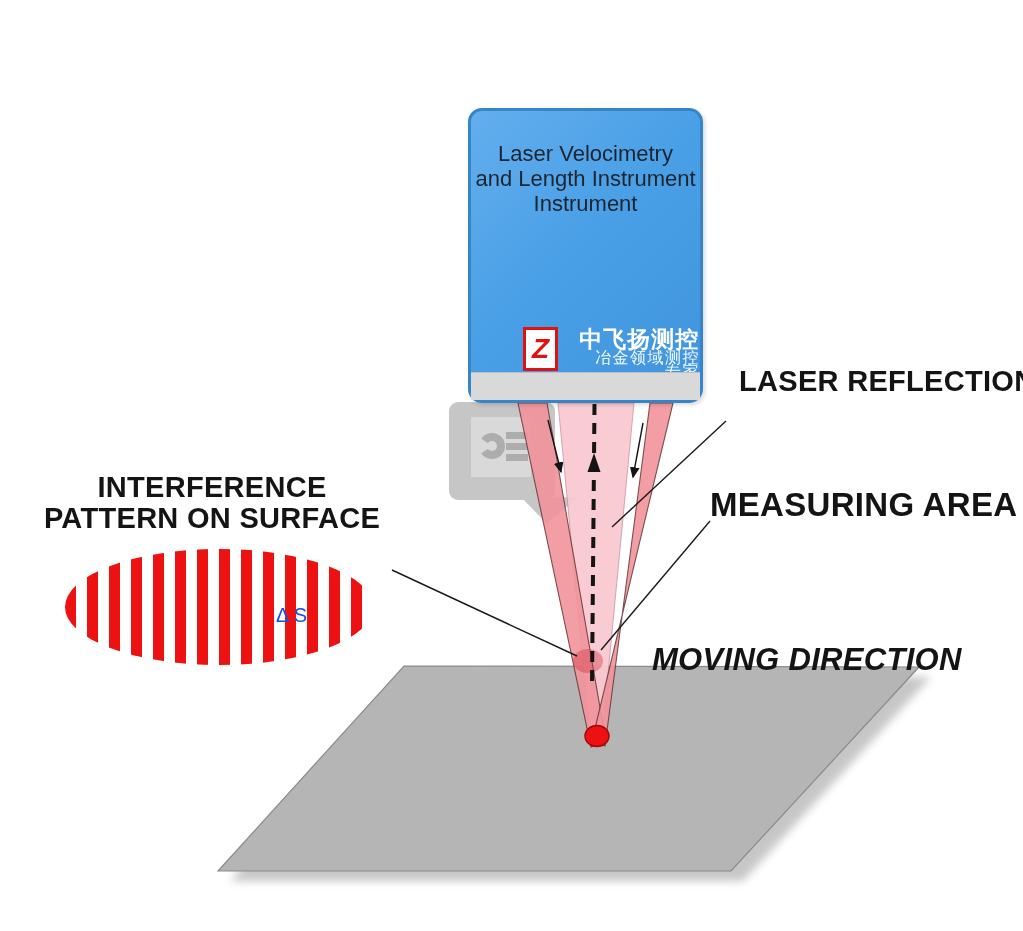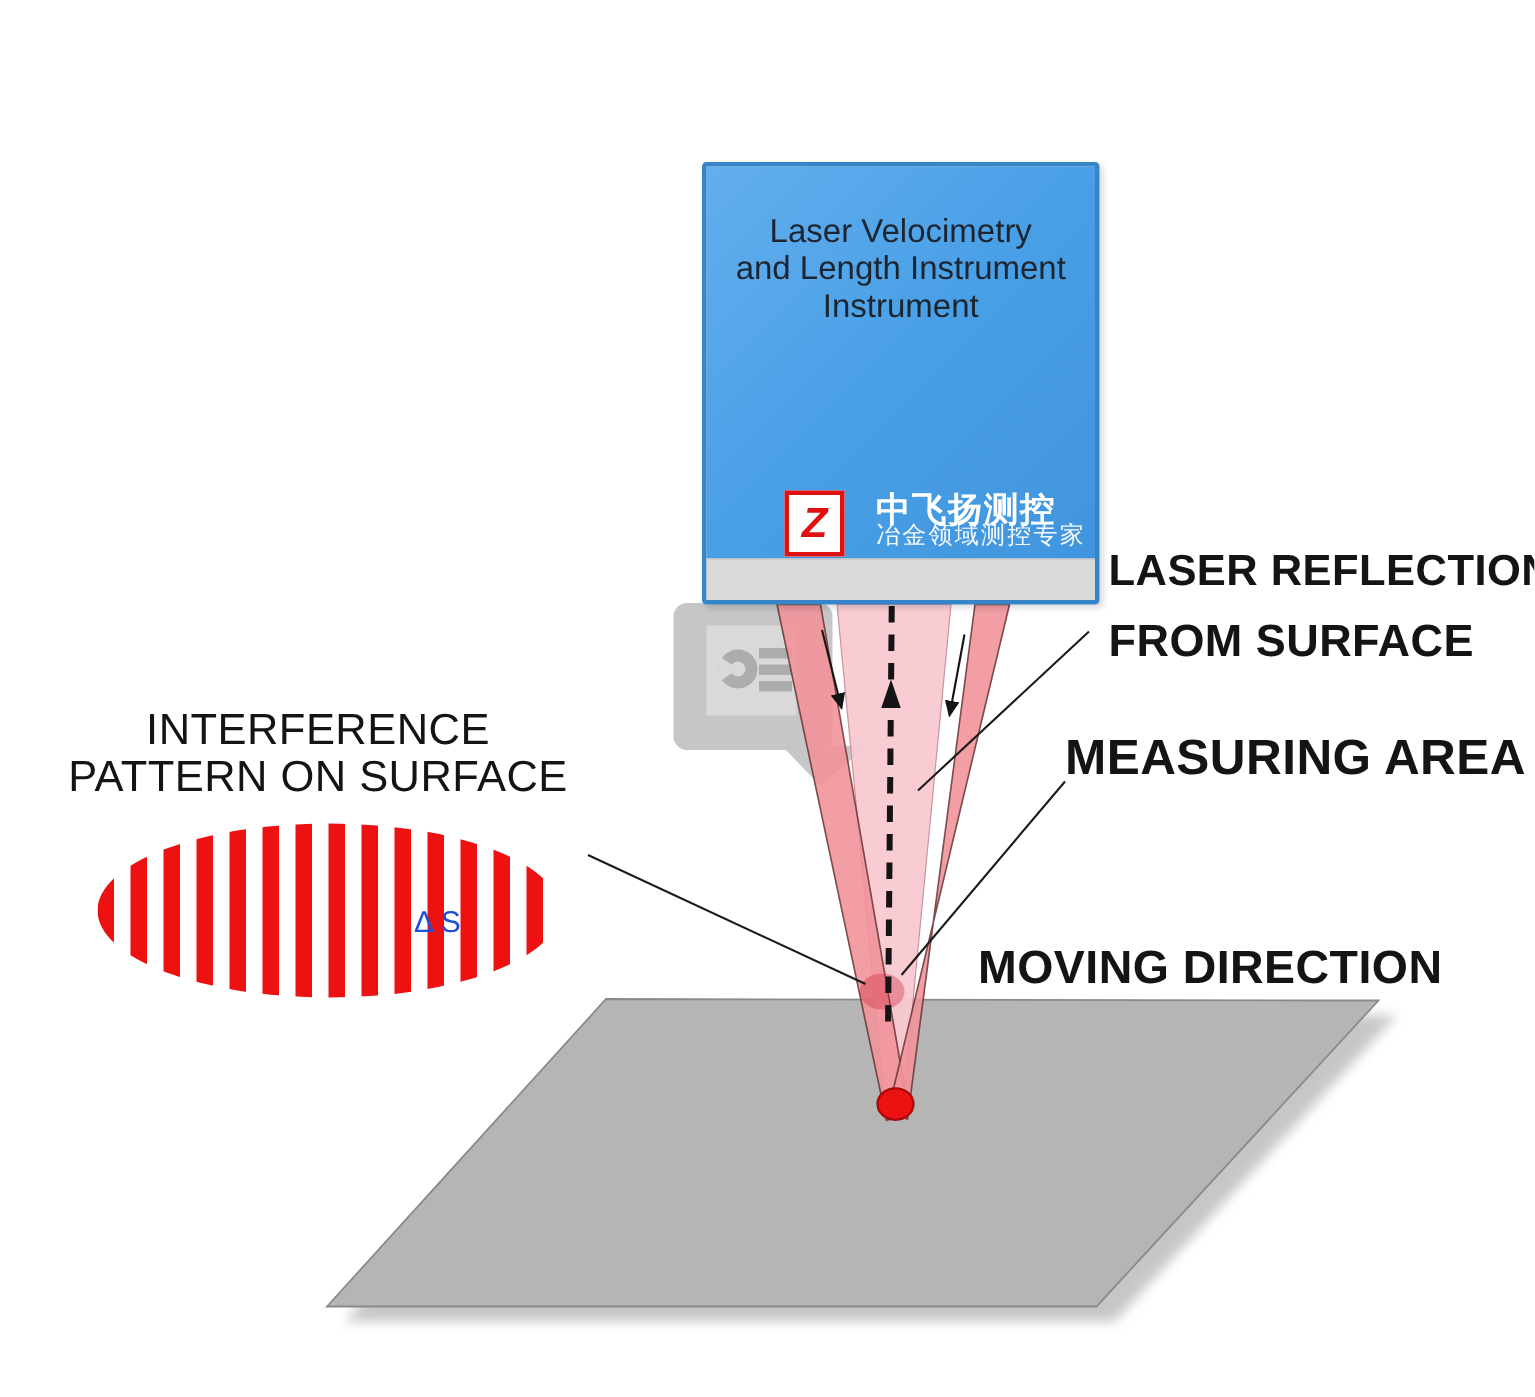--- a/index.html
+++ b/index.html
@@ -9,25 +9,25 @@
   }
   .stage svg{position:absolute;left:0;top:0;}
   .lbl{
     position:absolute;color:#141414;font-weight:600;font-size:29px;
     letter-spacing:.3px;white-space:nowrap;line-height:1.1;
   }
   .lbl-measuring{font-size:33px;}
   .lbl-moving{font-size:31px;}
   .interference-block{
     position:absolute;left:28px;top:472px;width:368px;text-align:center;
-    color:#141414;font-weight:400;font-size:29px;line-height:31px;letter-spacing:.3px;
+    color:#141414;font-weight:700;font-size:29px;line-height:31px;letter-spacing:.3px;
   }
   .device-box{
-    position:absolute;left:468px;top:108px;width:265px;height:295px;
-    border:3px solid var(--brand_blue_dark,#3585c8);box-sizing:border-box;border-radius:3px;
+    position:absolute;left:468px;top:108px;width:235px;height:295px;
+    border:3px solid var(--brand_blue_dark,#3585c8);box-sizing:border-box;border-radius:14px;
     background:linear-gradient(135deg,#63aeee 0%,#4aa0e6 45%,#3f94dd 100%);
     box-shadow:2px 2px 4px rgba(0,0,0,.15);
   }
   .device-title{
     position:absolute;left:0;top:30px;width:100%;text-align:center;
     color:#1d2530;font-size:22px;line-height:25px;font-weight:500;
   }
   .device-strip{
     position:absolute;left:0;bottom:0;width:100%;height:27px;
     background:var(--strip_gray,#d9d9d9);border-top:1px solid #b9c2cc;
@@ -133,22 +133,21 @@
       <div class="logo-mark">Z</div>
       <div class="logo-text">
         <div class="logo-brand">中飞扬测控</div>
         <div class="logo-tagline">冶金领域测控专家</div>
       </div>
     </div>
     <div class="device-strip"></div>
   </div>
 
   <div class="lbl" style="left:739px;top:366px;">LASER REFLECTION</div>
-  <div class="lbl" style="left:739px;top:411px;font-size:30px;">FROM SURFACE</div>
   <div class="lbl lbl-measuring" style="left:710px;top:487px;text-align:center;">MEASURING AREA</div>
-  <div class="lbl lbl-moving" style="left:652px;top:628px;">MOVING DIRECTION</div>
+  <div class="lbl lbl-moving" style="left:652px;top:643px;font-style:italic;">MOVING DIRECTION</div>
   <div class="interference-block">
     <div>INTERFERENCE</div>
     <div>PATTERN ON SURFACE</div>
   </div>
   <div class="fringe-note">Δ S</div>
 
 </div>
 
 </body></html>

